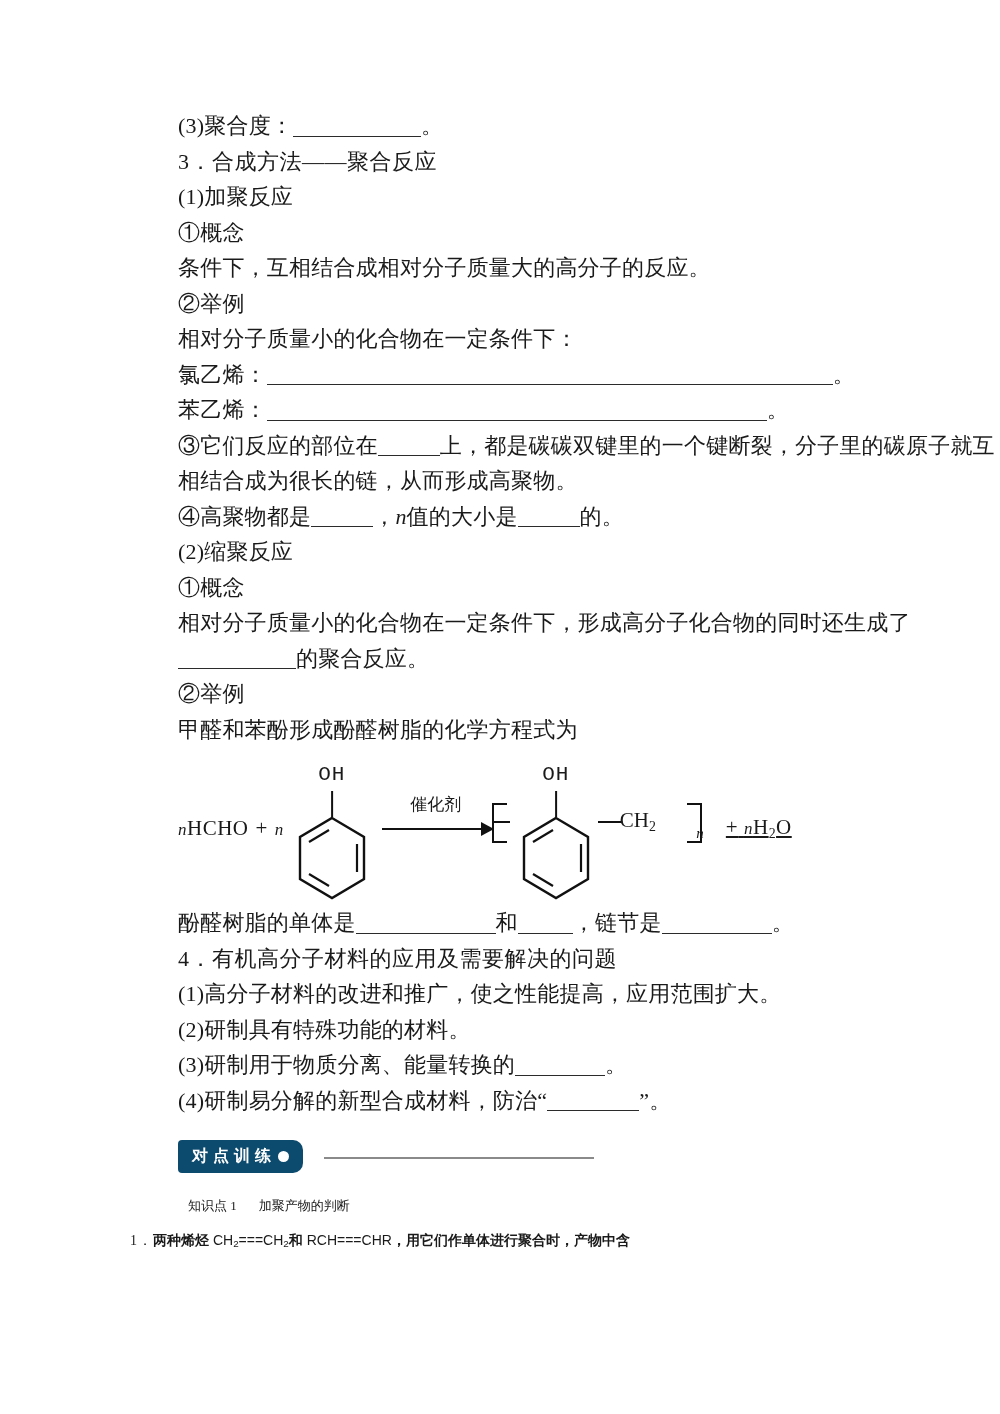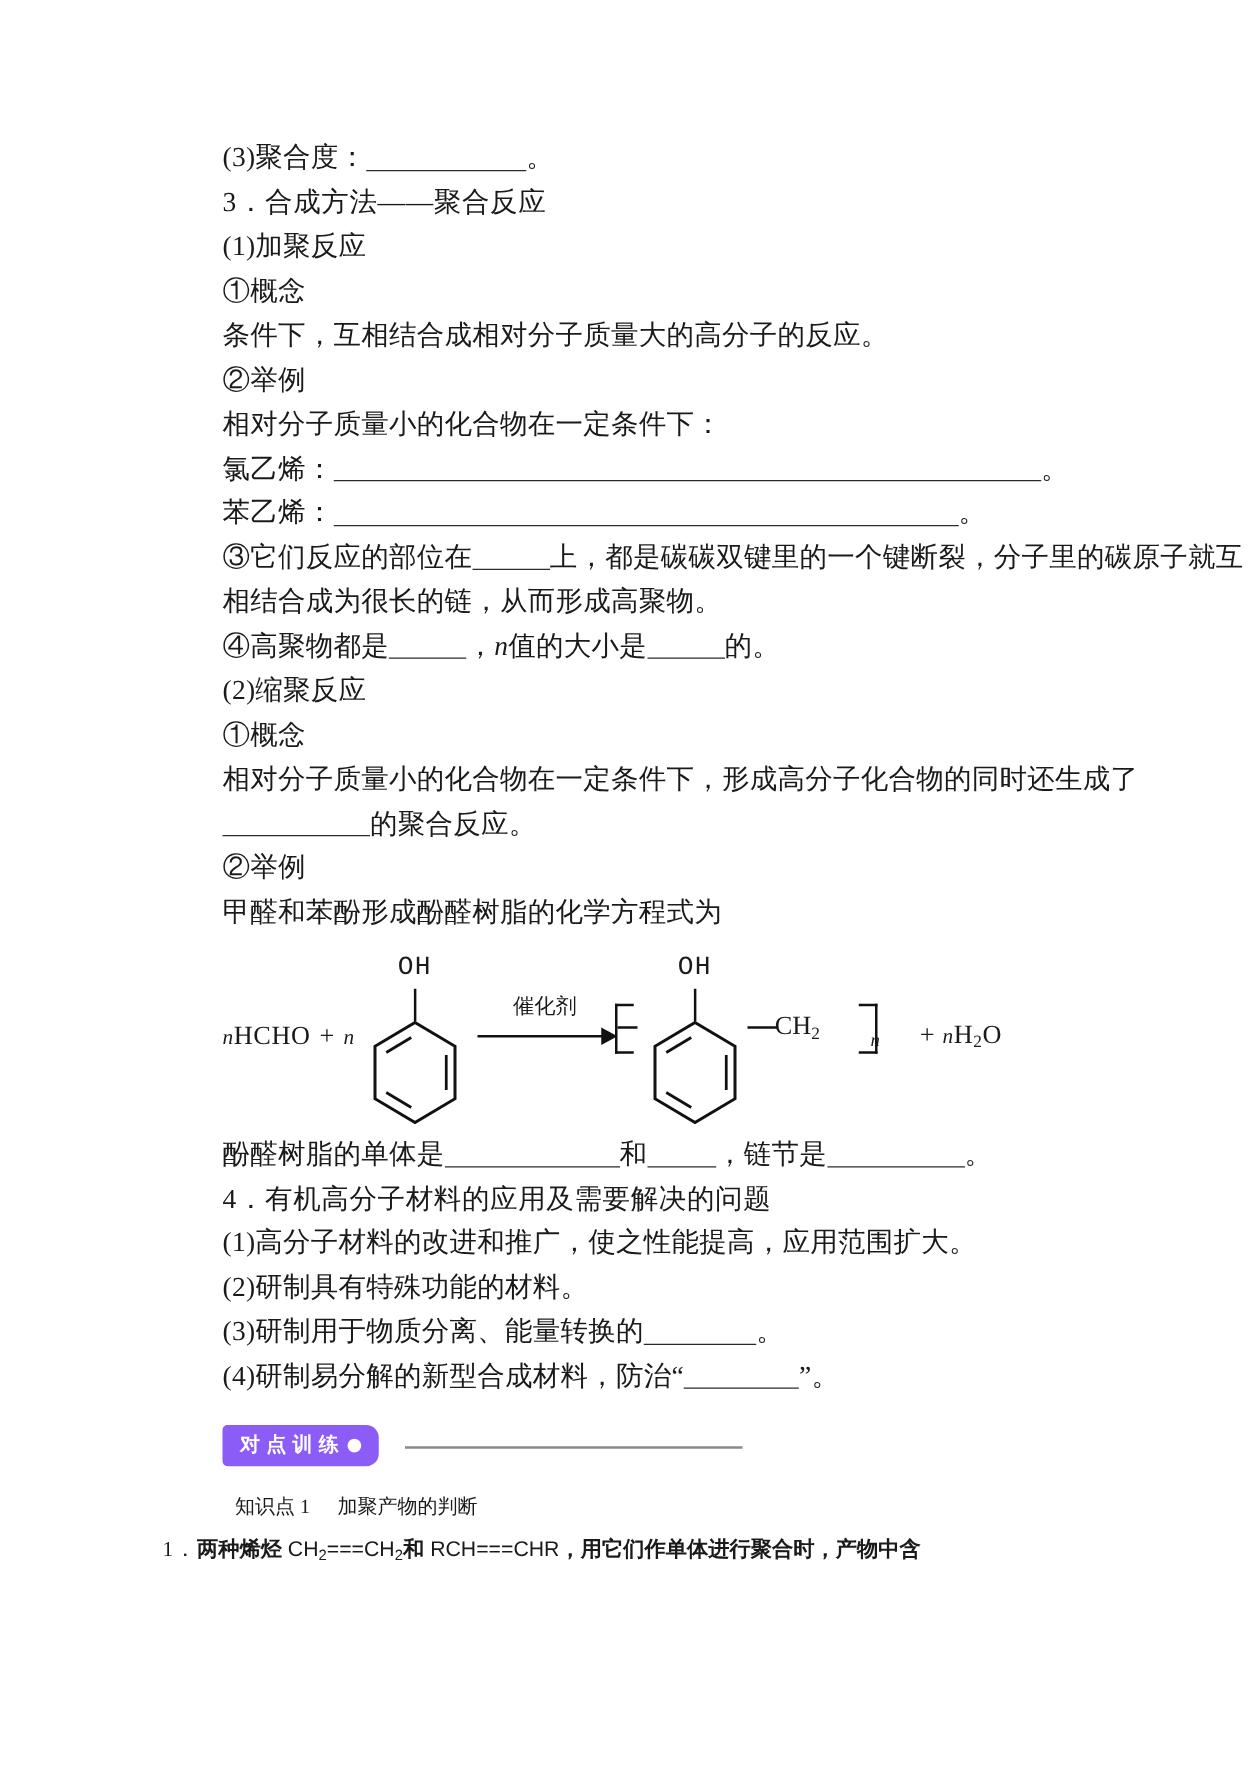--- a/index.html
+++ b/index.html
@@ -139,21 +139,21 @@
   }
 
   
   .section-bar{
     position:relative;
     height:34px;
     margin:22px 0 14px 0;
   }
   .badge{
     position:absolute;left:0;top:0;
-    background:#8b5cf6;
+    background:#0c4a6e;
     color:#ffffff;
     border-radius:4px 10px 10px 4px;
     padding:5px 14px 6px 14px;
     font-family:"Liberation Sans","DejaVu Sans",sans-serif;
     font-weight:bold;
     font-size:16px;
     letter-spacing:5px;
     display:flex;align-items:center;
     height:22px;
     box-sizing:content-box;
@@ -165,29 +165,29 @@
     margin-left:2px;
   }
   .bar-line{
     position:absolute;
     left:146px;top:17px;
     width:270px;height:1.6px;
     background:#8a8a8a;
   }
 
   .kp-line{
-    font-size:16px;
+    font-size:13px;
     line-height:35px;
     margin-left:10px;
   }
   .kp-gap{display:inline-block;width:22px;}
 
   .q-line{
     font-family:"Liberation Sans","DejaVu Sans",sans-serif;
-    font-size:17px;
+    font-size:14px;
     line-height:34px;
     margin-left:-48px;
     white-space:nowrap;
   }
   .q-num{font-family:"Liberation Serif",serif;letter-spacing:1px;}
   .q-body{font-weight:bold;}
   .formula{font-family:"Liberation Sans","DejaVu Sans",sans-serif;font-weight:normal;}
   .formula .sb{font-size:0.7em;vertical-align:-0.25em;}
 </style>
 </head>
@@ -283,21 +283,21 @@
               <line x1="60" y1="28" x2="60" y2="56" stroke="#111" stroke-width="2.2"></line>
               <line x1="12" y1="58" x2="32" y2="70" stroke="#111" stroke-width="2.2"></line>
             </svg>
           </span>
           <span class="bond-h"></span>
           <span class="ch2"><span>CH</span><span class="sub">2</span></span>
           <span class="brk right"></span>
           <span class="poly-n">n</span>
         </span>
 
-        <span class="eq-text" style="margin-left:34px;"><span>+</span> <i class="it">n</i><span>H</span><span class="sub">2</span><span>O</span></span>
+        <span class="eq-text" style="margin-left:24px;text-decoration:underline;"><span>+</span> <i class="it">n</i><span>H</span><span class="sub">2</span><span>O</span></span>
 
       </div>
     </div>
 
     <div class="line">
       <span>酚醛树脂的单体是</span><span class="blank b-mono1"></span><span>和</span><span class="blank b-mono2"></span><span>，链节是</span><span class="blank b-mono3"></span><span>。</span>
     </div>
 
     <div class="line num-head">4．有机高分子材料的应用及需要解决的问题</div>
 

